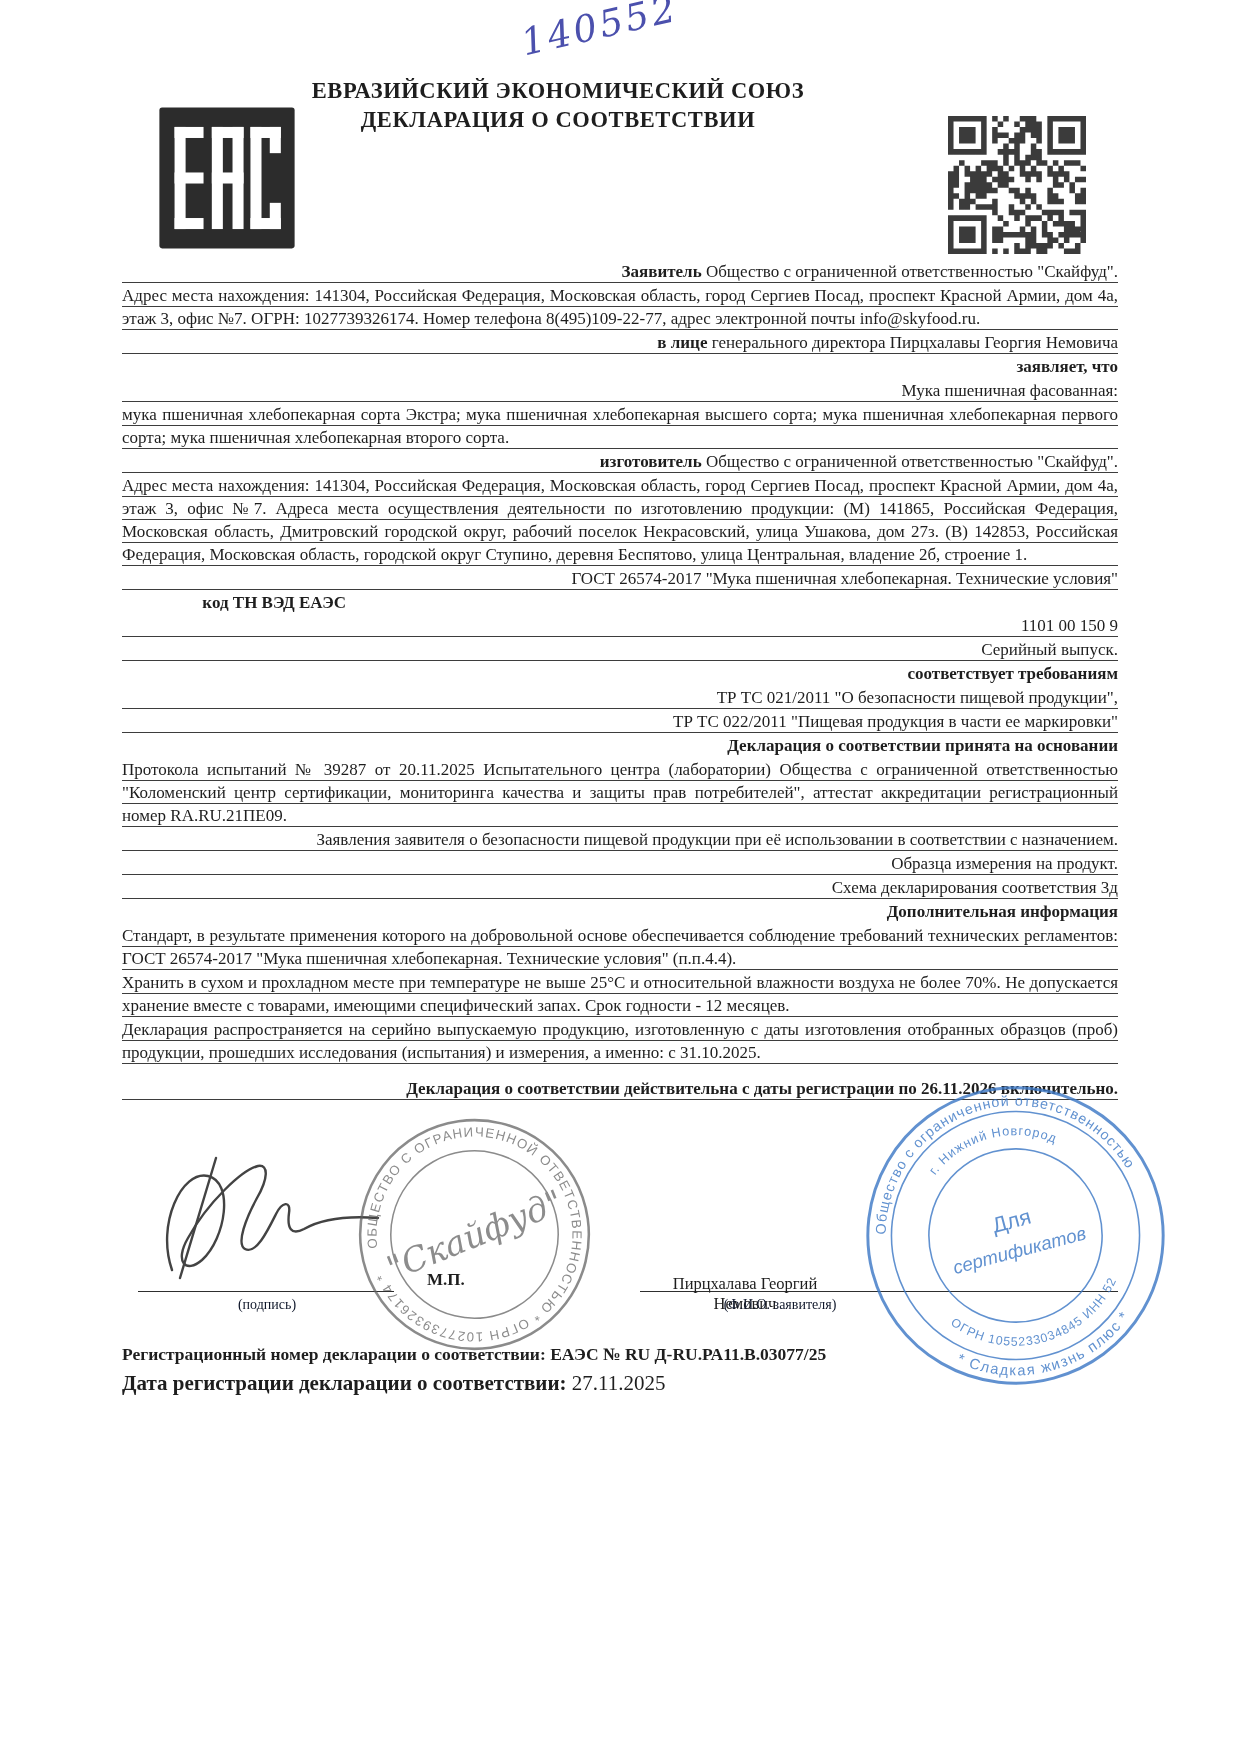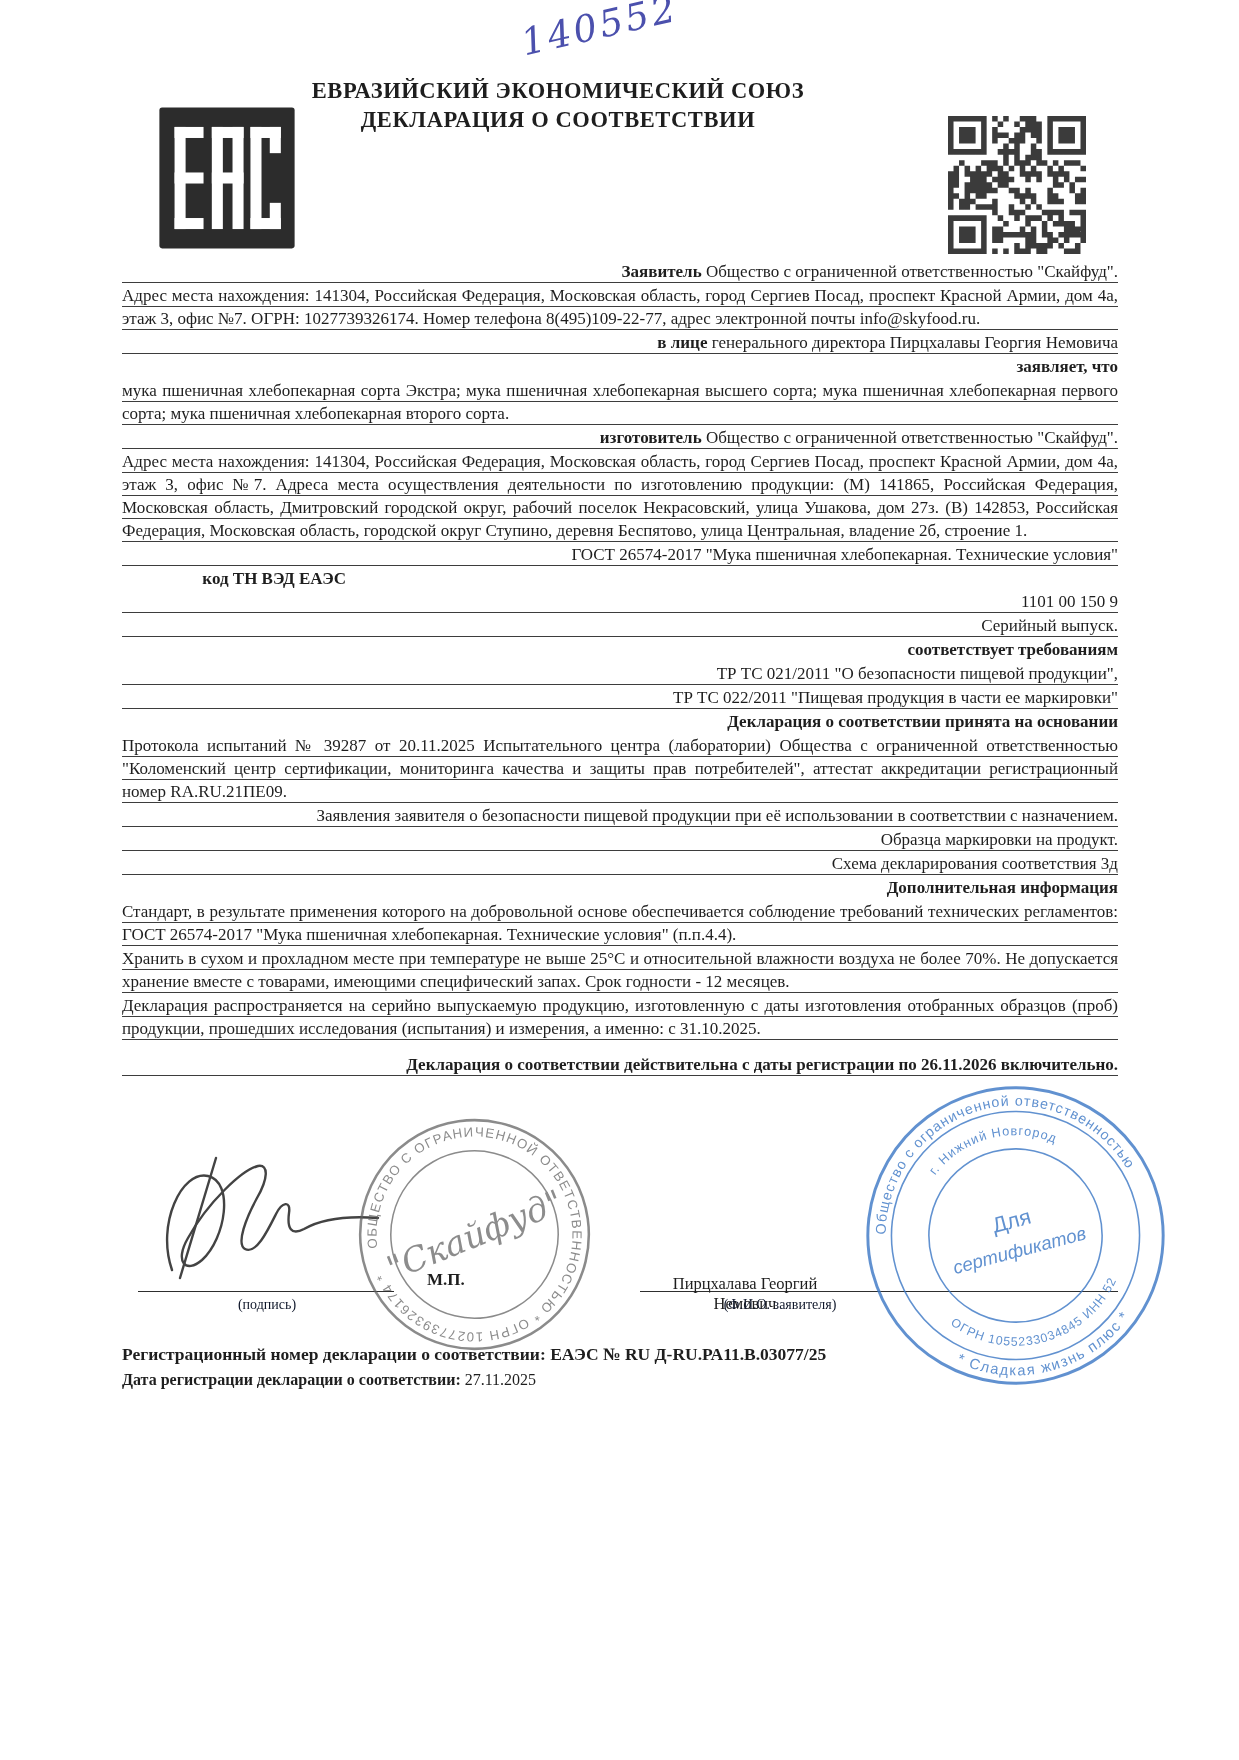--- a/index.html
+++ b/index.html
@@ -34,21 +34,21 @@
   .sig{position:absolute;left:150px;top:1152px;}
   .line{position:absolute;border-top:1.7px solid #2e2e2e;}
   .capt{position:absolute;font-size:14px;text-align:center;color:#0f172a;}
   .mp{position:absolute;left:427px;top:1270px;font-weight:bold;font-size:17px;}
   .fio{position:absolute;left:640px;top:1266px;width:210px;text-align:center;font-size:16.5px;margin-top:8px;}
   .stampA{position:absolute;left:352px;top:1112px;width:245px;height:245px;}
   .stampB{position:absolute;left:858px;top:1078px;width:315px;height:315px;}
 
   
   .f1{position:absolute;left:122px;top:1344px;font-size:17.5px;font-weight:bold;}
-  .f2{position:absolute;left:122px;top:1371px;font-size:16px;font-weight:bold;}
+  .f2{position:absolute;left:122px;top:1371px;font-size:21px;font-weight:bold;}
   .f2 .nrm{font-weight:normal;}
 </style>
 </head>
 <body>
 
 <div class="page">
 
   <div class="hand">140552</div>
 
   <div class="titles">
@@ -81,36 +81,37 @@
     <svg id="qr" viewBox="0 0 138 138" width="138" height="138">
         <path d="M0.00 0.00h5.52v5.52h-5.52zM5.52 0.00h5.52v5.52h-5.52zM11.04 0.00h5.52v5.52h-5.52zM16.56 0.00h5.52v5.52h-5.52zM22.08 0.00h5.52v5.52h-5.52zM27.60 0.00h5.52v5.52h-5.52zM33.12 0.00h5.52v5.52h-5.52zM44.16 0.00h5.52v5.52h-5.52zM55.20 0.00h5.52v5.52h-5.52zM71.76 0.00h5.52v5.52h-5.52zM77.28 0.00h5.52v5.52h-5.52zM82.80 0.00h5.52v5.52h-5.52zM99.36 0.00h5.52v5.52h-5.52zM104.88 0.00h5.52v5.52h-5.52zM110.40 0.00h5.52v5.52h-5.52zM115.92 0.00h5.52v5.52h-5.52zM121.44 0.00h5.52v5.52h-5.52zM126.96 0.00h5.52v5.52h-5.52zM132.48 0.00h5.52v5.52h-5.52zM0.00 5.52h5.52v5.52h-5.52zM33.12 5.52h5.52v5.52h-5.52zM49.68 5.52h5.52v5.52h-5.52zM66.24 5.52h5.52v5.52h-5.52zM77.28 5.52h5.52v5.52h-5.52zM82.80 5.52h5.52v5.52h-5.52zM88.32 5.52h5.52v5.52h-5.52zM99.36 5.52h5.52v5.52h-5.52zM132.48 5.52h5.52v5.52h-5.52zM0.00 11.04h5.52v5.52h-5.52zM11.04 11.04h5.52v5.52h-5.52zM16.56 11.04h5.52v5.52h-5.52zM22.08 11.04h5.52v5.52h-5.52zM33.12 11.04h5.52v5.52h-5.52zM44.16 11.04h5.52v5.52h-5.52zM71.76 11.04h5.52v5.52h-5.52zM77.28 11.04h5.52v5.52h-5.52zM82.80 11.04h5.52v5.52h-5.52zM88.32 11.04h5.52v5.52h-5.52zM99.36 11.04h5.52v5.52h-5.52zM110.40 11.04h5.52v5.52h-5.52zM115.92 11.04h5.52v5.52h-5.52zM121.44 11.04h5.52v5.52h-5.52zM132.48 11.04h5.52v5.52h-5.52zM0.00 16.56h5.52v5.52h-5.52zM11.04 16.56h5.52v5.52h-5.52zM16.56 16.56h5.52v5.52h-5.52zM22.08 16.56h5.52v5.52h-5.52zM33.12 16.56h5.52v5.52h-5.52zM44.16 16.56h5.52v5.52h-5.52zM49.68 16.56h5.52v5.52h-5.52zM55.20 16.56h5.52v5.52h-5.52zM66.24 16.56h5.52v5.52h-5.52zM71.76 16.56h5.52v5.52h-5.52zM82.80 16.56h5.52v5.52h-5.52zM88.32 16.56h5.52v5.52h-5.52zM99.36 16.56h5.52v5.52h-5.52zM110.40 16.56h5.52v5.52h-5.52zM115.92 16.56h5.52v5.52h-5.52zM121.44 16.56h5.52v5.52h-5.52zM132.48 16.56h5.52v5.52h-5.52zM0.00 22.08h5.52v5.52h-5.52zM11.04 22.08h5.52v5.52h-5.52zM16.56 22.08h5.52v5.52h-5.52zM22.08 22.08h5.52v5.52h-5.52zM33.12 22.08h5.52v5.52h-5.52zM44.16 22.08h5.52v5.52h-5.52zM60.72 22.08h5.52v5.52h-5.52zM66.24 22.08h5.52v5.52h-5.52zM71.76 22.08h5.52v5.52h-5.52zM88.32 22.08h5.52v5.52h-5.52zM99.36 22.08h5.52v5.52h-5.52zM110.40 22.08h5.52v5.52h-5.52zM115.92 22.08h5.52v5.52h-5.52zM121.44 22.08h5.52v5.52h-5.52zM132.48 22.08h5.52v5.52h-5.52zM0.00 27.60h5.52v5.52h-5.52zM33.12 27.60h5.52v5.52h-5.52zM55.20 27.60h5.52v5.52h-5.52zM66.24 27.60h5.52v5.52h-5.52zM82.80 27.60h5.52v5.52h-5.52zM99.36 27.60h5.52v5.52h-5.52zM132.48 27.60h5.52v5.52h-5.52zM0.00 33.12h5.52v5.52h-5.52zM5.52 33.12h5.52v5.52h-5.52zM11.04 33.12h5.52v5.52h-5.52zM16.56 33.12h5.52v5.52h-5.52zM22.08 33.12h5.52v5.52h-5.52zM27.60 33.12h5.52v5.52h-5.52zM33.12 33.12h5.52v5.52h-5.52zM49.68 33.12h5.52v5.52h-5.52zM55.20 33.12h5.52v5.52h-5.52zM60.72 33.12h5.52v5.52h-5.52zM66.24 33.12h5.52v5.52h-5.52zM82.80 33.12h5.52v5.52h-5.52zM88.32 33.12h5.52v5.52h-5.52zM99.36 33.12h5.52v5.52h-5.52zM104.88 33.12h5.52v5.52h-5.52zM110.40 33.12h5.52v5.52h-5.52zM115.92 33.12h5.52v5.52h-5.52zM121.44 33.12h5.52v5.52h-5.52zM126.96 33.12h5.52v5.52h-5.52zM132.48 33.12h5.52v5.52h-5.52zM55.20 38.64h5.52v5.52h-5.52zM66.24 38.64h5.52v5.52h-5.52zM77.28 38.64h5.52v5.52h-5.52zM82.80 38.64h5.52v5.52h-5.52zM88.32 38.64h5.52v5.52h-5.52zM11.04 44.16h5.52v5.52h-5.52zM33.12 44.16h5.52v5.52h-5.52zM38.64 44.16h5.52v5.52h-5.52zM44.16 44.16h5.52v5.52h-5.52zM55.20 44.16h5.52v5.52h-5.52zM66.24 44.16h5.52v5.52h-5.52zM71.76 44.16h5.52v5.52h-5.52zM77.28 44.16h5.52v5.52h-5.52zM88.32 44.16h5.52v5.52h-5.52zM93.84 44.16h5.52v5.52h-5.52zM104.88 44.16h5.52v5.52h-5.52zM115.92 44.16h5.52v5.52h-5.52zM121.44 44.16h5.52v5.52h-5.52zM126.96 44.16h5.52v5.52h-5.52zM5.52 49.68h5.52v5.52h-5.52zM16.56 49.68h5.52v5.52h-5.52zM27.60 49.68h5.52v5.52h-5.52zM38.64 49.68h5.52v5.52h-5.52zM44.16 49.68h5.52v5.52h-5.52zM49.68 49.68h5.52v5.52h-5.52zM60.72 49.68h5.52v5.52h-5.52zM71.76 49.68h5.52v5.52h-5.52zM82.80 49.68h5.52v5.52h-5.52zM99.36 49.68h5.52v5.52h-5.52zM110.40 49.68h5.52v5.52h-5.52zM132.48 49.68h5.52v5.52h-5.52zM0.00 55.20h5.52v5.52h-5.52zM5.52 55.20h5.52v5.52h-5.52zM16.56 55.20h5.52v5.52h-5.52zM22.08 55.20h5.52v5.52h-5.52zM27.60 55.20h5.52v5.52h-5.52zM33.12 55.20h5.52v5.52h-5.52zM38.64 55.20h5.52v5.52h-5.52zM49.68 55.20h5.52v5.52h-5.52zM55.20 55.20h5.52v5.52h-5.52zM71.76 55.20h5.52v5.52h-5.52zM77.28 55.20h5.52v5.52h-5.52zM82.80 55.20h5.52v5.52h-5.52zM88.32 55.20h5.52v5.52h-5.52zM99.36 55.20h5.52v5.52h-5.52zM104.88 55.20h5.52v5.52h-5.52zM110.40 55.20h5.52v5.52h-5.52zM115.92 55.20h5.52v5.52h-5.52zM0.00 60.72h5.52v5.52h-5.52zM5.52 60.72h5.52v5.52h-5.52zM22.08 60.72h5.52v5.52h-5.52zM27.60 60.72h5.52v5.52h-5.52zM33.12 60.72h5.52v5.52h-5.52zM44.16 60.72h5.52v5.52h-5.52zM49.68 60.72h5.52v5.52h-5.52zM55.20 60.72h5.52v5.52h-5.52zM60.72 60.72h5.52v5.52h-5.52zM77.28 60.72h5.52v5.52h-5.52zM88.32 60.72h5.52v5.52h-5.52zM104.88 60.72h5.52v5.52h-5.52zM115.92 60.72h5.52v5.52h-5.52zM126.96 60.72h5.52v5.52h-5.52zM132.48 60.72h5.52v5.52h-5.52zM0.00 66.24h5.52v5.52h-5.52zM5.52 66.24h5.52v5.52h-5.52zM16.56 66.24h5.52v5.52h-5.52zM22.08 66.24h5.52v5.52h-5.52zM27.60 66.24h5.52v5.52h-5.52zM33.12 66.24h5.52v5.52h-5.52zM38.64 66.24h5.52v5.52h-5.52zM49.68 66.24h5.52v5.52h-5.52zM55.20 66.24h5.52v5.52h-5.52zM104.88 66.24h5.52v5.52h-5.52zM110.40 66.24h5.52v5.52h-5.52zM121.44 66.24h5.52v5.52h-5.52zM0.00 71.76h5.52v5.52h-5.52zM16.56 71.76h5.52v5.52h-5.52zM22.08 71.76h5.52v5.52h-5.52zM27.60 71.76h5.52v5.52h-5.52zM33.12 71.76h5.52v5.52h-5.52zM38.64 71.76h5.52v5.52h-5.52zM44.16 71.76h5.52v5.52h-5.52zM60.72 71.76h5.52v5.52h-5.52zM66.24 71.76h5.52v5.52h-5.52zM77.28 71.76h5.52v5.52h-5.52zM99.36 71.76h5.52v5.52h-5.52zM121.44 71.76h5.52v5.52h-5.52zM132.48 71.76h5.52v5.52h-5.52zM0.00 77.28h5.52v5.52h-5.52zM5.52 77.28h5.52v5.52h-5.52zM16.56 77.28h5.52v5.52h-5.52zM27.60 77.28h5.52v5.52h-5.52zM33.12 77.28h5.52v5.52h-5.52zM66.24 77.28h5.52v5.52h-5.52zM71.76 77.28h5.52v5.52h-5.52zM77.28 77.28h5.52v5.52h-5.52zM82.80 77.28h5.52v5.52h-5.52zM99.36 77.28h5.52v5.52h-5.52zM104.88 77.28h5.52v5.52h-5.52zM126.96 77.28h5.52v5.52h-5.52zM132.48 77.28h5.52v5.52h-5.52zM0.00 82.80h5.52v5.52h-5.52zM11.04 82.80h5.52v5.52h-5.52zM16.56 82.80h5.52v5.52h-5.52zM22.08 82.80h5.52v5.52h-5.52zM44.16 82.80h5.52v5.52h-5.52zM71.76 82.80h5.52v5.52h-5.52zM82.80 82.80h5.52v5.52h-5.52zM99.36 82.80h5.52v5.52h-5.52zM104.88 82.80h5.52v5.52h-5.52zM110.40 82.80h5.52v5.52h-5.52zM126.96 82.80h5.52v5.52h-5.52zM132.48 82.80h5.52v5.52h-5.52zM0.00 88.32h5.52v5.52h-5.52zM11.04 88.32h5.52v5.52h-5.52zM16.56 88.32h5.52v5.52h-5.52zM27.60 88.32h5.52v5.52h-5.52zM33.12 88.32h5.52v5.52h-5.52zM38.64 88.32h5.52v5.52h-5.52zM44.16 88.32h5.52v5.52h-5.52zM60.72 88.32h5.52v5.52h-5.52zM77.28 88.32h5.52v5.52h-5.52zM88.32 88.32h5.52v5.52h-5.52zM44.16 93.84h5.52v5.52h-5.52zM60.72 93.84h5.52v5.52h-5.52zM66.24 93.84h5.52v5.52h-5.52zM71.76 93.84h5.52v5.52h-5.52zM93.84 93.84h5.52v5.52h-5.52zM99.36 93.84h5.52v5.52h-5.52zM104.88 93.84h5.52v5.52h-5.52zM110.40 93.84h5.52v5.52h-5.52zM121.44 93.84h5.52v5.52h-5.52zM126.96 93.84h5.52v5.52h-5.52zM132.48 93.84h5.52v5.52h-5.52zM0.00 99.36h5.52v5.52h-5.52zM5.52 99.36h5.52v5.52h-5.52zM11.04 99.36h5.52v5.52h-5.52zM16.56 99.36h5.52v5.52h-5.52zM22.08 99.36h5.52v5.52h-5.52zM27.60 99.36h5.52v5.52h-5.52zM33.12 99.36h5.52v5.52h-5.52zM49.68 99.36h5.52v5.52h-5.52zM66.24 99.36h5.52v5.52h-5.52zM77.28 99.36h5.52v5.52h-5.52zM82.80 99.36h5.52v5.52h-5.52zM88.32 99.36h5.52v5.52h-5.52zM99.36 99.36h5.52v5.52h-5.52zM110.40 99.36h5.52v5.52h-5.52zM132.48 99.36h5.52v5.52h-5.52zM0.00 104.88h5.52v5.52h-5.52zM33.12 104.88h5.52v5.52h-5.52zM55.20 104.88h5.52v5.52h-5.52zM77.28 104.88h5.52v5.52h-5.52zM93.84 104.88h5.52v5.52h-5.52zM104.88 104.88h5.52v5.52h-5.52zM110.40 104.88h5.52v5.52h-5.52zM115.92 104.88h5.52v5.52h-5.52zM121.44 104.88h5.52v5.52h-5.52zM132.48 104.88h5.52v5.52h-5.52zM0.00 110.40h5.52v5.52h-5.52zM11.04 110.40h5.52v5.52h-5.52zM16.56 110.40h5.52v5.52h-5.52zM22.08 110.40h5.52v5.52h-5.52zM33.12 110.40h5.52v5.52h-5.52zM44.16 110.40h5.52v5.52h-5.52zM49.68 110.40h5.52v5.52h-5.52zM71.76 110.40h5.52v5.52h-5.52zM82.80 110.40h5.52v5.52h-5.52zM93.84 110.40h5.52v5.52h-5.52zM115.92 110.40h5.52v5.52h-5.52zM121.44 110.40h5.52v5.52h-5.52zM126.96 110.40h5.52v5.52h-5.52zM132.48 110.40h5.52v5.52h-5.52zM0.00 115.92h5.52v5.52h-5.52zM11.04 115.92h5.52v5.52h-5.52zM16.56 115.92h5.52v5.52h-5.52zM22.08 115.92h5.52v5.52h-5.52zM33.12 115.92h5.52v5.52h-5.52zM44.16 115.92h5.52v5.52h-5.52zM49.68 115.92h5.52v5.52h-5.52zM55.20 115.92h5.52v5.52h-5.52zM60.72 115.92h5.52v5.52h-5.52zM66.24 115.92h5.52v5.52h-5.52zM71.76 115.92h5.52v5.52h-5.52zM77.28 115.92h5.52v5.52h-5.52zM82.80 115.92h5.52v5.52h-5.52zM93.84 115.92h5.52v5.52h-5.52zM99.36 115.92h5.52v5.52h-5.52zM110.40 115.92h5.52v5.52h-5.52zM115.92 115.92h5.52v5.52h-5.52zM121.44 115.92h5.52v5.52h-5.52zM126.96 115.92h5.52v5.52h-5.52zM132.48 115.92h5.52v5.52h-5.52zM0.00 121.44h5.52v5.52h-5.52zM11.04 121.44h5.52v5.52h-5.52zM16.56 121.44h5.52v5.52h-5.52zM22.08 121.44h5.52v5.52h-5.52zM33.12 121.44h5.52v5.52h-5.52zM44.16 121.44h5.52v5.52h-5.52zM49.68 121.44h5.52v5.52h-5.52zM77.28 121.44h5.52v5.52h-5.52zM82.80 121.44h5.52v5.52h-5.52zM99.36 121.44h5.52v5.52h-5.52zM104.88 121.44h5.52v5.52h-5.52zM115.92 121.44h5.52v5.52h-5.52zM132.48 121.44h5.52v5.52h-5.52zM0.00 126.96h5.52v5.52h-5.52zM33.12 126.96h5.52v5.52h-5.52zM66.24 126.96h5.52v5.52h-5.52zM77.28 126.96h5.52v5.52h-5.52zM82.80 126.96h5.52v5.52h-5.52zM88.32 126.96h5.52v5.52h-5.52zM93.84 126.96h5.52v5.52h-5.52zM99.36 126.96h5.52v5.52h-5.52zM110.40 126.96h5.52v5.52h-5.52zM126.96 126.96h5.52v5.52h-5.52zM0.00 132.48h5.52v5.52h-5.52zM5.52 132.48h5.52v5.52h-5.52zM11.04 132.48h5.52v5.52h-5.52zM16.56 132.48h5.52v5.52h-5.52zM22.08 132.48h5.52v5.52h-5.52zM27.60 132.48h5.52v5.52h-5.52zM33.12 132.48h5.52v5.52h-5.52zM44.16 132.48h5.52v5.52h-5.52zM55.20 132.48h5.52v5.52h-5.52zM66.24 132.48h5.52v5.52h-5.52zM71.76 132.48h5.52v5.52h-5.52zM77.28 132.48h5.52v5.52h-5.52zM88.32 132.48h5.52v5.52h-5.52zM93.84 132.48h5.52v5.52h-5.52zM115.92 132.48h5.52v5.52h-5.52zM121.44 132.48h5.52v5.52h-5.52zM126.96 132.48h5.52v5.52h-5.52z" fill="#3b3b3b"></path>
       </svg>
   </div>
 
   <div class="body">
     <p class="row u"><b>Заявитель</b> <span>Общество с ограниченной ответственностью "Скайфуд".</span></p>
     <p class="row u j">Адрес места нахождения: 141304, Российская Федерация, Московская область, город Сергиев Посад, проспект Красной Армии, дом 4а, этаж 3, офис №7. ОГРН: 1027739326174. Номер телефона 8(495)109-22-77, адрес электронной почты info@skyfood.ru.</p>
     <p class="row u"><b>в лице</b> <span>генерального директора Пирцхалавы Георгия Немовича</span></p>
     <p class="row h">заявляет, что</p>
+    <p class="row u">Мука пшеничная фасованная:</p>
     <p class="row u j">мука пшеничная хлебопекарная сорта Экстра; мука пшеничная хлебопекарная высшего сорта; мука пшеничная хлебопекарная первого сорта; мука пшеничная хлебопекарная второго сорта.</p>
     <p class="row u"><b>изготовитель</b> <span>Общество с ограниченной ответственностью "Скайфуд".</span></p>
     <p class="row u j">Адрес места нахождения: 141304, Российская Федерация, Московская область, город Сергиев Посад, проспект Красной Армии, дом 4а, этаж 3, офис №7. Адреса места осуществления деятельности по изготовлению продукции: (М) 141865, Российская Федерация, Московская область, Дмитровский городской округ, рабочий поселок Некрасовский, улица Ушакова, дом 27з. (В) 142853, Российская Федерация, Московская область, городской округ Ступино, деревня Беспятово, улица Центральная, владение 2б, строение 1.</p>
     <p class="row u">ГОСТ 26574-2017 "Мука пшеничная хлебопекарная. Технические условия"</p>
     <p class="row tnved">
         <b class="lbl">код ТН ВЭД ЕАЭС</b>
         <span class="val u">1101 00 150 9</span>
       </p>
     <p class="row u">Серийный выпуск.</p>
     <p class="row h">соответствует требованиям</p>
     <p class="row u">ТР ТС 021/2011 "О безопасности пищевой продукции",</p>
     <p class="row u">ТР ТС 022/2011 "Пищевая продукция в части ее маркировки"</p>
     <p class="row h">Декларация о соответствии принята на основании</p>
     <p class="row u j">Протокола испытаний № 39287 от 20.11.2025 Испытательного центра (лаборатории) Общества с ограниченной ответственностью "Коломенский центр сертификации, мониторинга качества и защиты прав потребителей", аттестат аккредитации регистрационный номер RA.RU.21ПЕ09.</p>
     <p class="row u">Заявления заявителя о безопасности пищевой продукции при её использовании в соответствии с назначением.</p>
-    <p class="row u">Образца маркировки на продукт.</p>
+    <p class="row u">Образца измерения на продукт.</p>
     <p class="row u">Схема декларирования соответствия 3д</p>
     <p class="row h">Дополнительная информация</p>
     <p class="row u j">Стандарт, в результате применения которого на добровольной основе обеспечивается соблюдение требований технических регламентов: ГОСТ 26574-2017 "Мука пшеничная хлебопекарная. Технические условия" (п.п.4.4).</p>
     <p class="row u j">Хранить в сухом и прохладном месте при температуре не выше 25°С и относительной влажности воздуха не более 70%. Не допускается хранение вместе с товарами, имеющими специфический запах. Срок годности - 12 месяцев.</p>
     <p class="row u j">Декларация распространяется на серийно выпускаемую продукцию, изготовленную с даты изготовления отобранных образцов (проб) продукции, прошедших исследования (испытания) и измерения, а именно: с 31.10.2025.</p>
     <p class="row u h mt">Декларация о соответствии действительна с даты регистрации по 26.11.2026 включительно.</p>
   </div>
 
   <svg class="sig" width="250" height="150" viewBox="0 0 250 150">
     <g fill="none" stroke="#2f2f2f" stroke-width="2.4" stroke-linecap="round" opacity="0.9">

